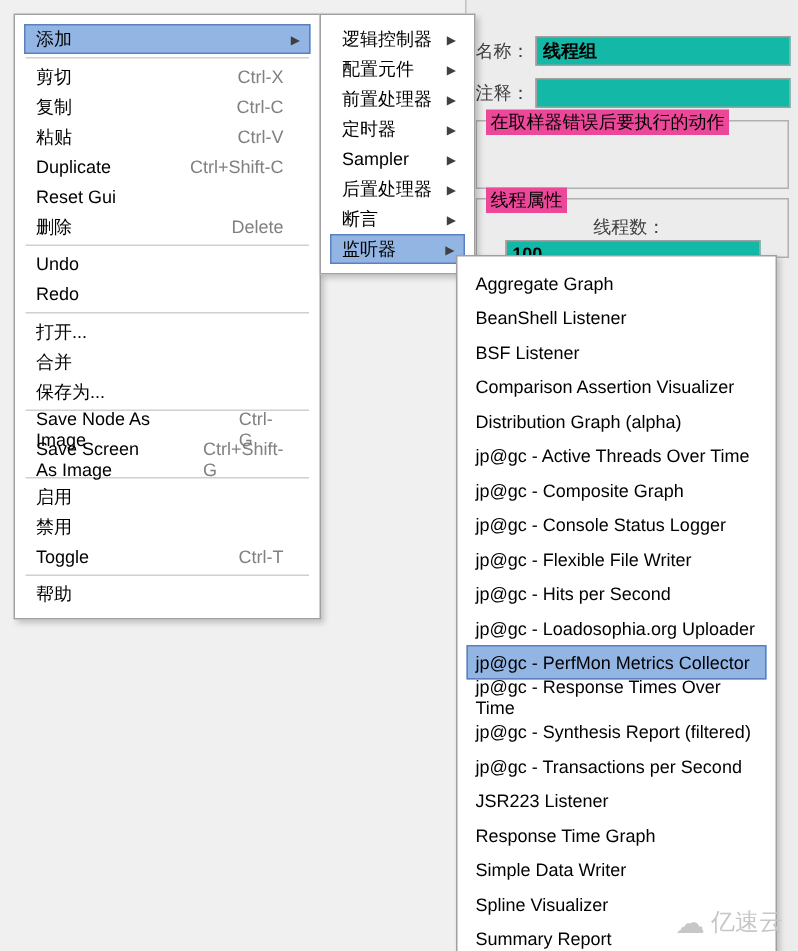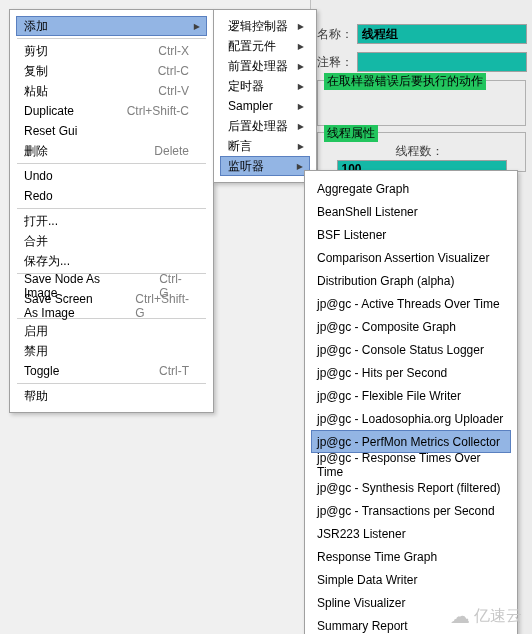--- a/index.html
+++ b/index.html
@@ -91,21 +91,21 @@
       border: 1px solid #b0b0b0;
       margin: 6px;
       padding: 6px 4px 4px 4px;
       font-size: 12px;
       position: relative;
     }
     .fieldset .legend {
       position: absolute;
       top: -8px;
       left: 6px;
-      background: #22c55e;
+      background: #ec4899;
       padding: 0 3px;
     }
     .fs1 { margin-top: 4px; height: 46px; }
     .fs2 { height: 40px; }
     .watermark {
       position: absolute;
       right: 10px;
       bottom: 6px;
       font-size: 16px;
       color: #c7c7c7;
@@ -258,24 +258,24 @@
     <div class="menu-item">
       <span>jp@gc - Active Threads Over Time</span>
     </div>
     <div class="menu-item">
       <span>jp@gc - Composite Graph</span>
     </div>
     <div class="menu-item">
       <span>jp@gc - Console Status Logger</span>
     </div>
     <div class="menu-item">
+      <span>jp@gc - Flexible File Writer</span>
+    </div>
+    <div class="menu-item">
       <span>jp@gc - Hits per Second</span>
-    </div>
-    <div class="menu-item">
-      <span>jp@gc - Flexible File Writer</span>
     </div>
     <div class="menu-item">
       <span>jp@gc - Loadosophia.org Uploader</span>
     </div>
     <div class="menu-item highlighted">
       <span>jp@gc - PerfMon Metrics Collector</span>
     </div>
     <div class="menu-item">
       <span>jp@gc - Response Times Over Time</span>
     </div>

